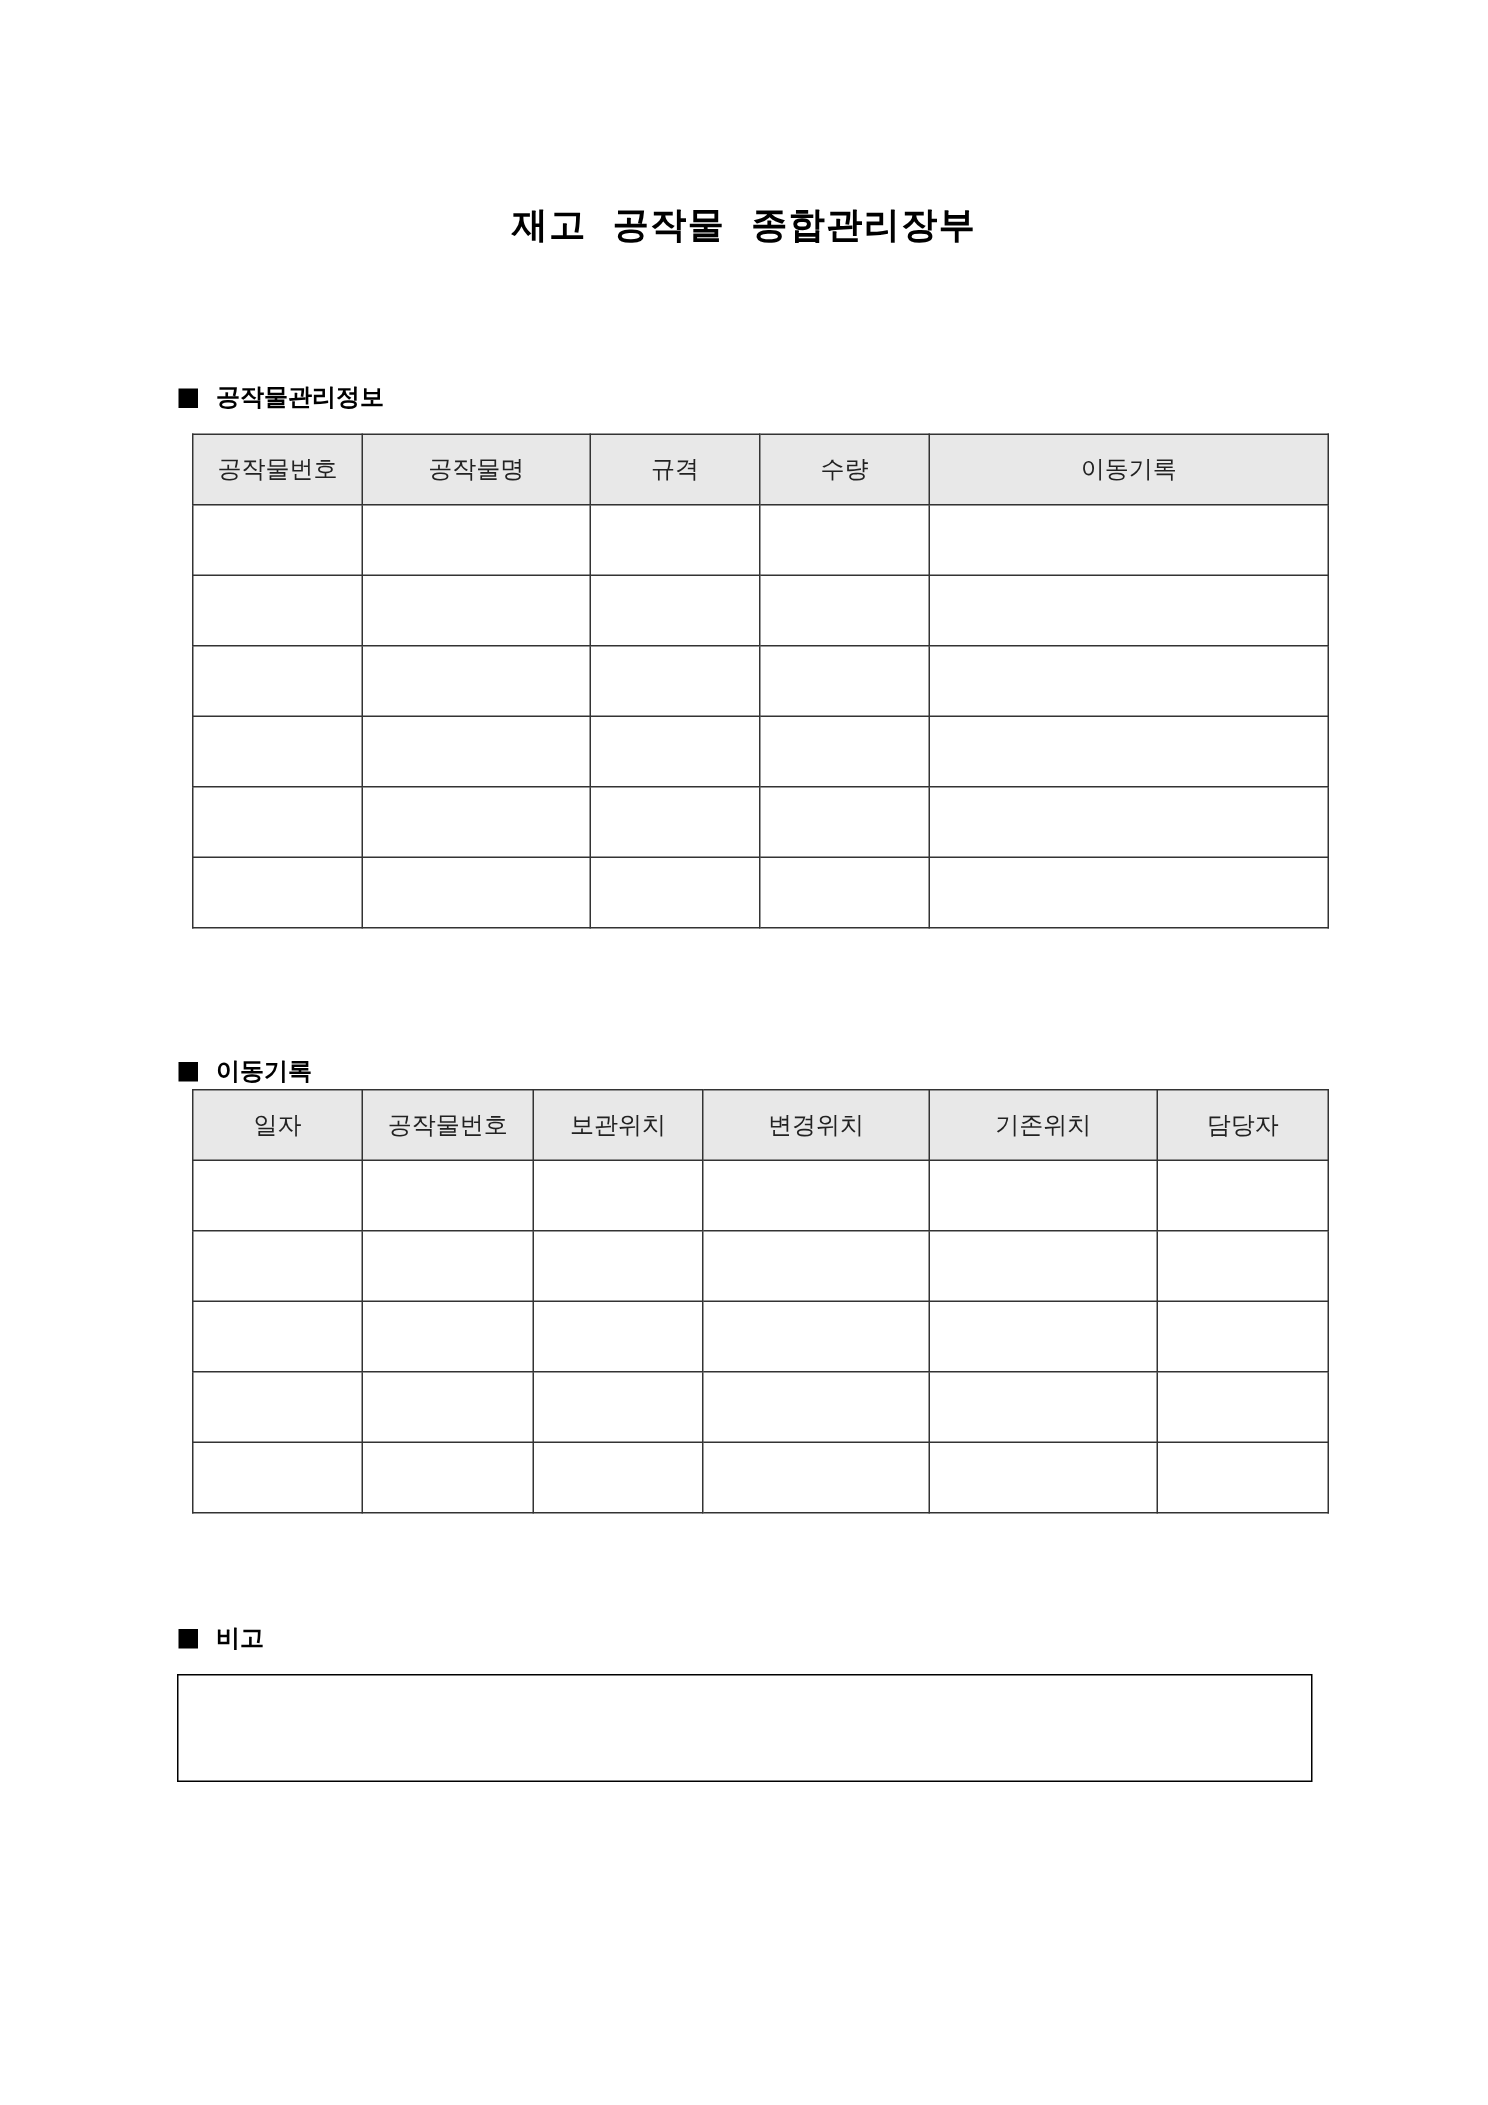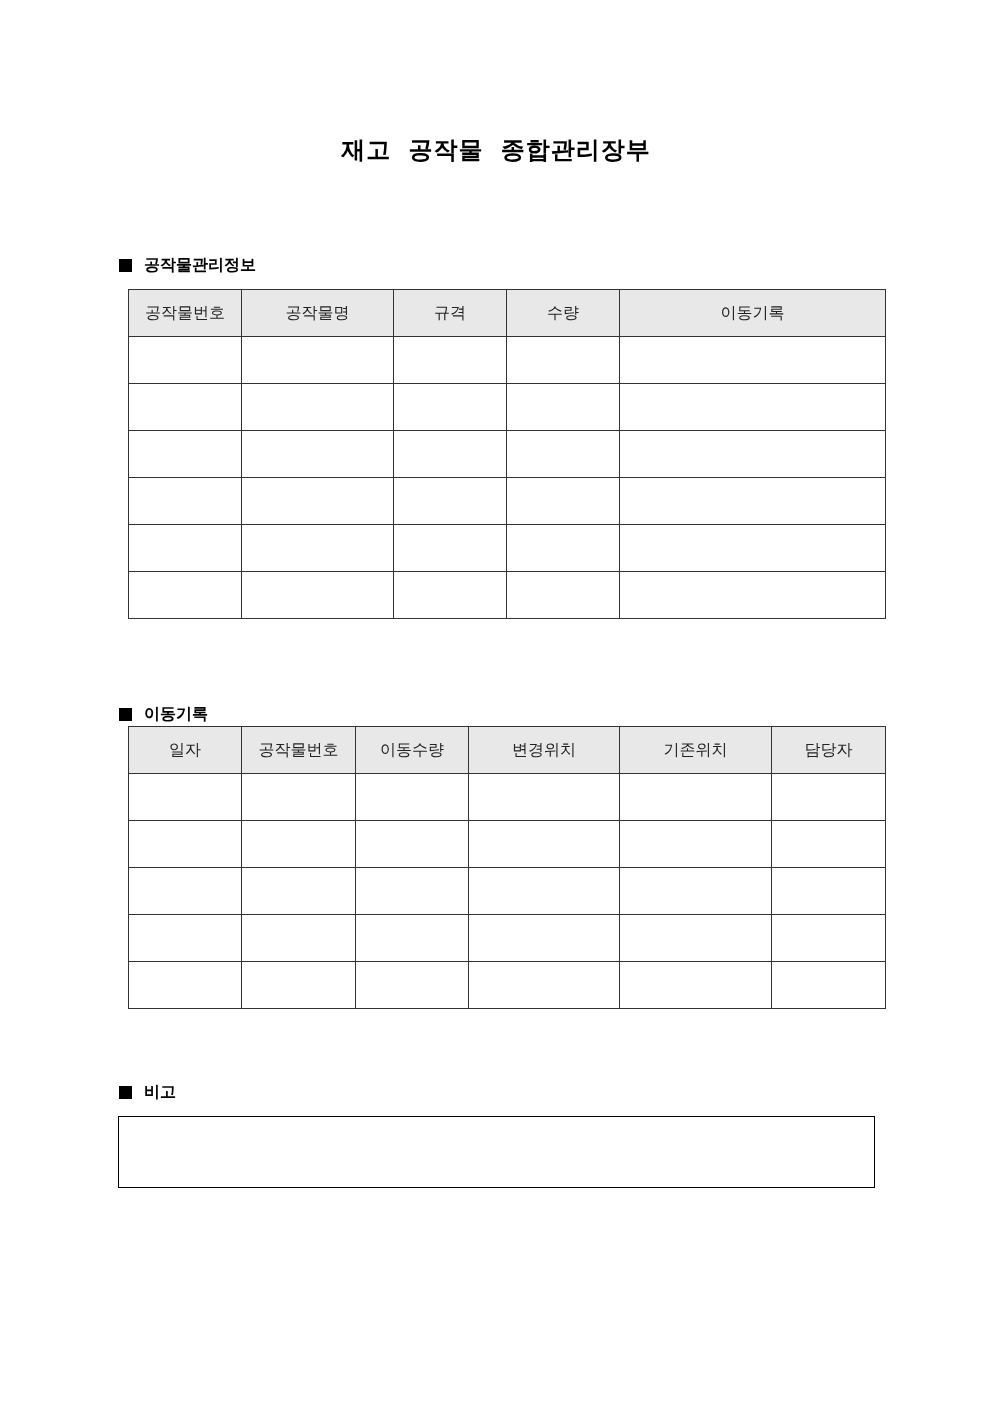--- a/index.html
+++ b/index.html
@@ -99,21 +99,21 @@
       <col style="width:114px">
       <col style="width:113px">
       <col style="width:151px">
       <col style="width:152px">
       <col style="width:114px">
   </colgroup>
   <thead>
     <tr>
       <th>일자</th>
       <th>공작물번호</th>
-      <th>이동수량</th>
+      <th>보관위치</th>
       <th>변경위치</th>
       <th>기존위치</th>
       <th>담당자</th>
     </tr>
   </thead>
   <tbody id="t2-body">
       <tr>
         <td></td>
         <td></td>
         <td></td>

